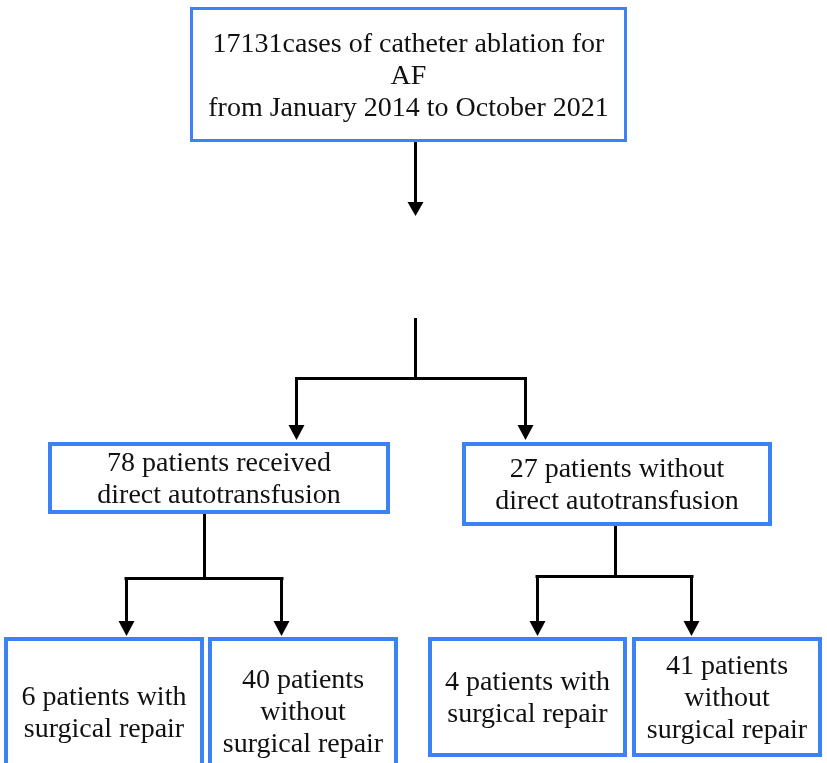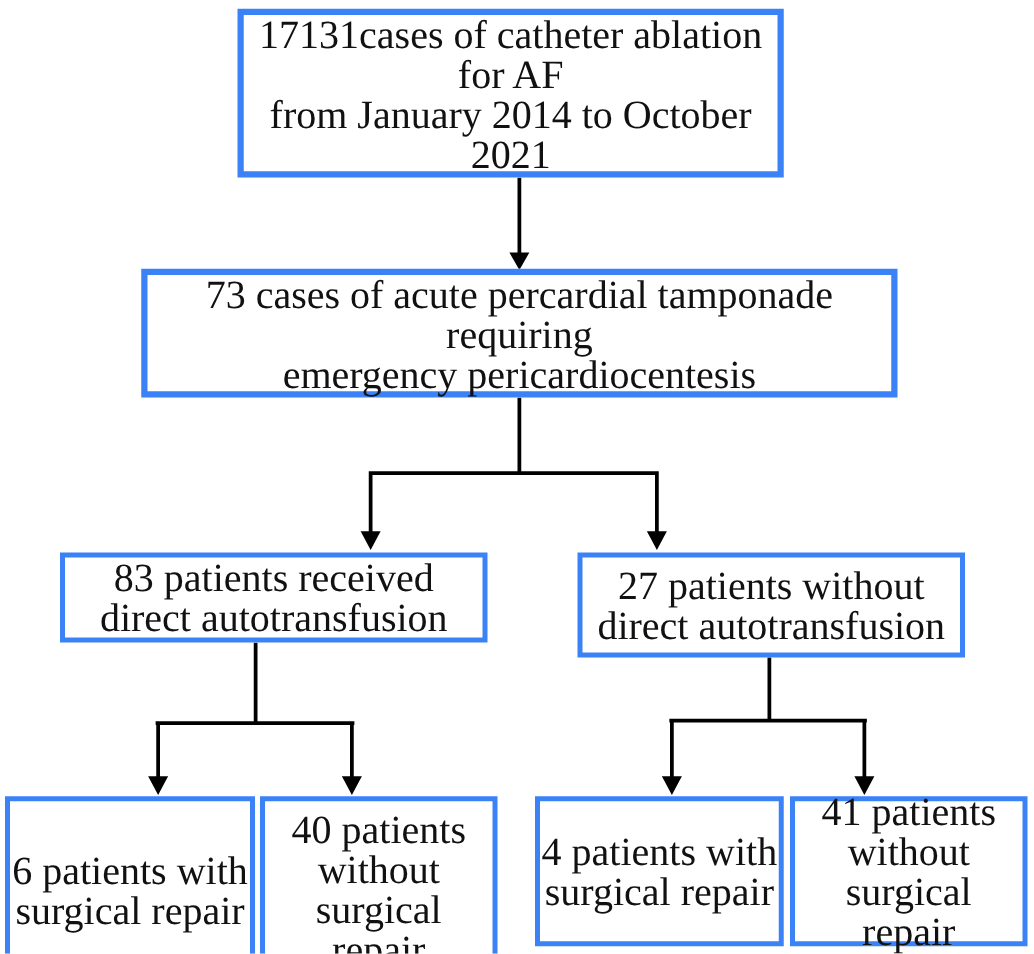--- a/index.html
+++ b/index.html
@@ -22,26 +22,26 @@
     top: 0;
     width: 827px;
     height: 763px;
     z-index: 0;
     pointer-events: none;
   }
   .box {
     position: absolute;
     box-sizing: border-box;
     background: #ffffff;
-    border: 5px solid #3b82f6;
+    border: 3px solid #3b82f6;
     display: flex;
     align-items: center;
     justify-content: center;
     text-align: center;
-    font-size: 32px;
+    font-size: 28px;
     line-height: 32px;
     white-space: pre-line;
     z-index: 1;
   }
   
   .n-ablation   { left: 190px; top: 7px;   width: 437px; height: 135px; }
   .n-tamponade  { left: 113px; top: 215px; width: 605px; height: 103px; }
   .n-dat        { left: 48px;  top: 442px; width: 342px; height: 72px;  border-width: 4px; }
   .n-nodat      { left: 462px; top: 442px; width: 310px; height: 84px;  border-width: 4px; }
   .n-dat-rep    { left: 4px;   top: 637px; width: 200px; height: 149px; border-width: 4px; }
@@ -70,27 +70,23 @@
     <path d="M615.5 514 V576 M535.5 576.5 H693.5 M537.5 576.5 V623 M691.5 576.5 V623" stroke="#000000" stroke-width="3" fill="none"></path>
     <polygon points="529.5,621 545.5,621 537.5,636" fill="#000000"></polygon>
     <polygon points="683.5,621 699.5,621 691.5,636" fill="#000000"></polygon>
   </svg>
 
   <div class="box n-ablation">
     <span>17131cases of catheter ablation for AF
 from January 2014 to October 2021</span>
   </div>
 
-  <div class="box n-tamponade">
-    <span>73 cases of acute percardial tamponade requiring
-emergency pericardiocentesis</span>
-  </div>
 
   <div class="box n-dat">
-    <span>83 patients received
+    <span>78 patients received
 direct autotransfusion</span>
   </div>
 
   <div class="box n-nodat">
     <span>27 patients without
 direct autotransfusion</span>
   </div>
 
   <div class="box n-dat-rep">
     <span>6 patients with

